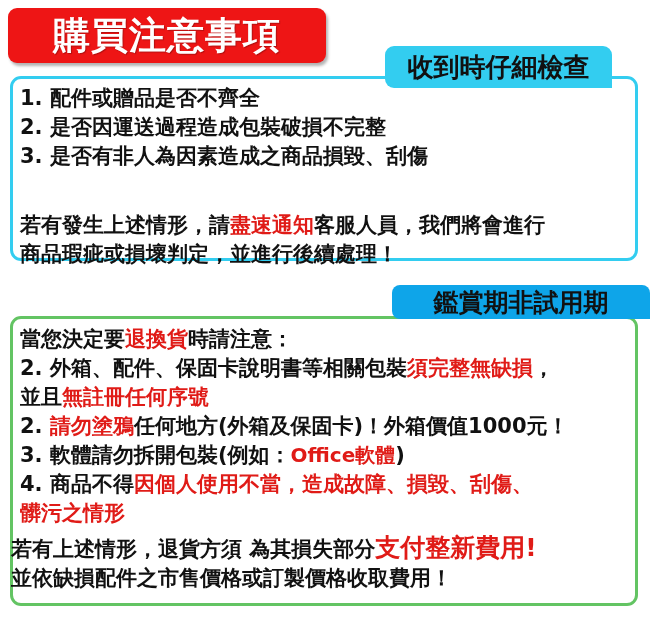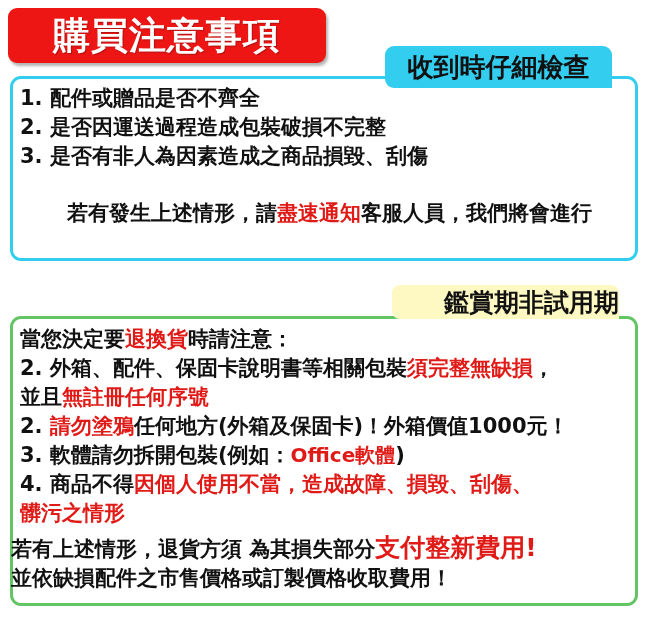--- a/index.html
+++ b/index.html
@@ -76,27 +76,27 @@
     border-radius: 11px;
     background: #ffffff;
     z-index: 1;
   }
 
   
   .tab-green {
     position: absolute;
     left: 392px;
     top: 285px;
-    width: 227px;
+    width: 258px;
     height: 34px;
-    background: #fef9c3;
+    background: #0ea5e9;
     border-radius: 8px 8px 0 8px;
     display: flex;
     align-items: center;
-    justify-content: flex-end;
+    justify-content: center;
     z-index: 3;
   }
   .tab-green .txt {
     color: #111111;
     font-size: 25px;
     font-weight: bold;
     line-height: 1;
   }
 
   .box-green {
@@ -116,21 +116,21 @@
   .lines {
     position: absolute;
     z-index: 2;
     color: #111111;
     font-size: 21px;
     font-weight: bold;
     line-height: 29px;
     white-space: nowrap;
   }
   .lines.c1 { left: 20px; top: 84px; }
-  .lines.c2 { left: 20px; top: 199px; margin-left: 47px; }
+  .lines.c2 { left: 20px; top: 211px; }
   .lines.g1 { left: 20px; top: 325px; }
   .lines.g2 { left: 11px; top: 533px; }
 
   .lines .ln { display: block; }
 
   .red { color: #e01b17; }
   .big-red {
     color: #e01b17;
     font-size: 25px;
   }
@@ -154,20 +154,21 @@
   </div>
 
   <div class="lines c1">
     <span class="ln">1. 配件或贈品是否不齊全</span>
     <span class="ln">2. 是否因運送過程造成包裝破損不完整</span>
     <span class="ln">3. 是否有非人為因素造成之商品損毀、刮傷</span>
   </div>
 
   <div class="lines c2">
     <span class="ln"><span>若有發生上述情形，請</span><span class="red">盡速通知</span><span>客服人員，我們將會進行</span></span>
+    <span class="ln">商品瑕疵或損壞判定，並進行後續處理！</span>
   </div>
 
   <div class="box-green"></div>
   <div class="tab-green">
     <span class="txt">鑑賞期非試用期</span>
   </div>
 
   <div class="lines g1">
     <span class="ln"><span>當您決定要</span><span class="red">退換貨</span><span>時請注意：</span></span>
 

